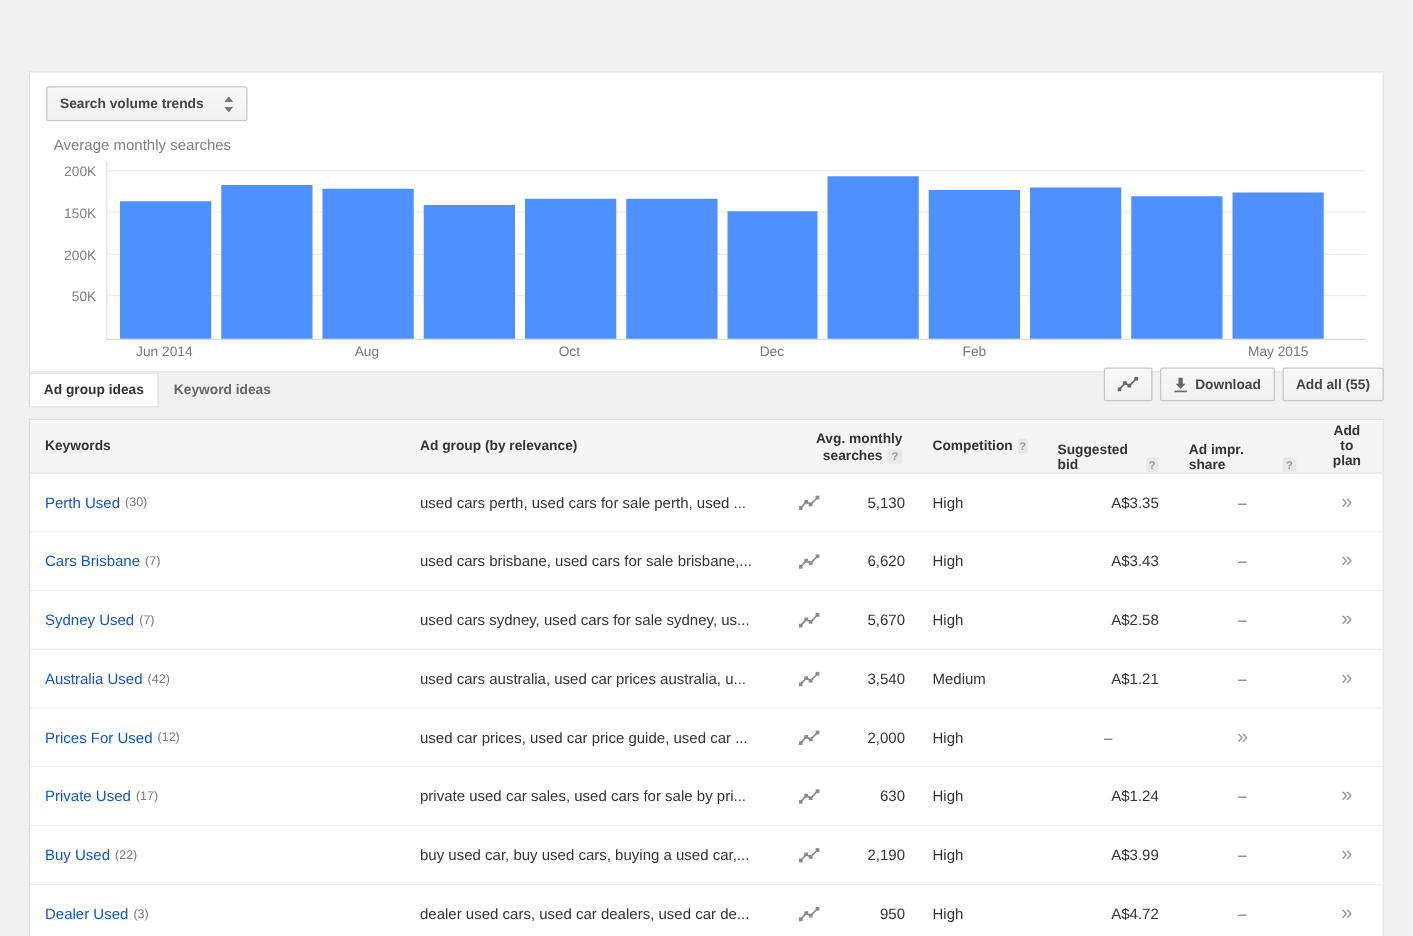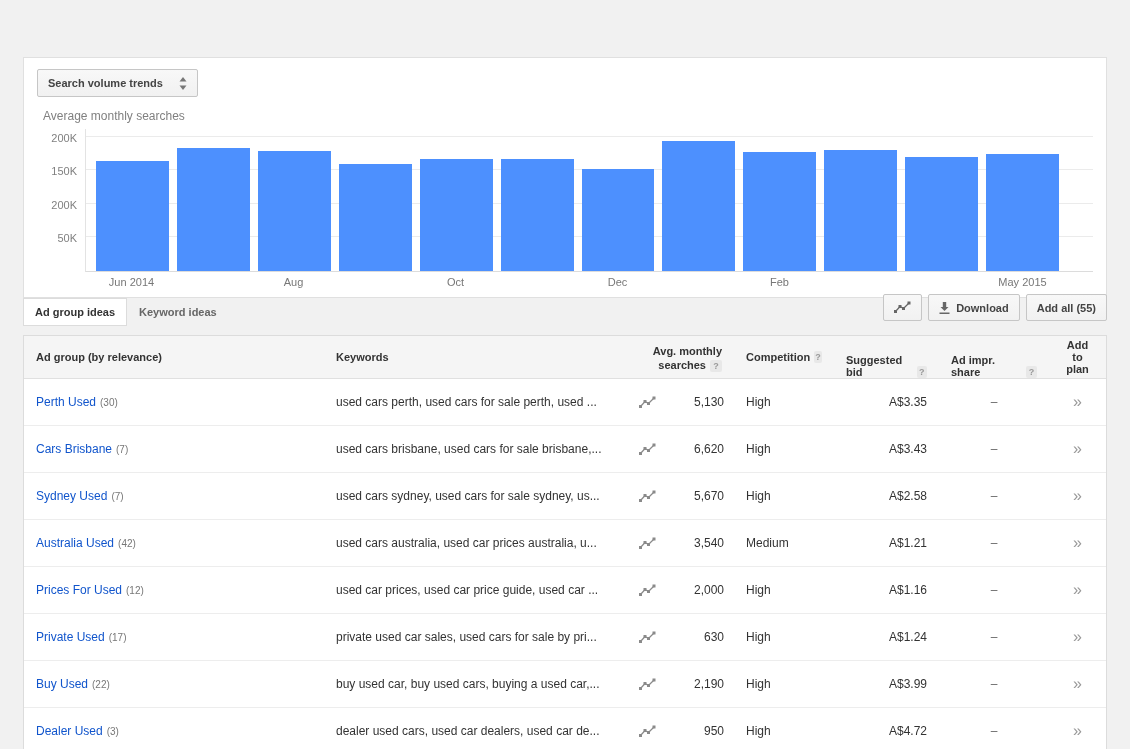--- a/index.html
+++ b/index.html
@@ -218,24 +218,24 @@
       </button>
       <button class="btn">
         <span>Add all (55)</span>
       </button>
     </div>
   </div>
 
   <div class="table-panel">
     <div class="thead grid-row">
       <div class="th">
+        <span>Keywords</span>
+      </div>
+      <div class="th">
         <span>Ad group (by relevance)</span>
-      </div>
-      <div class="th">
-        <span>Keywords</span>
       </div>
       <div class="th th-searches">
         <span>Avg. monthly searches</span><span class="help">?</span>
       </div>
       <div class="th th-competition">
         <span>Competition</span>
           <span class="help">?</span>
       </div>
       <div class="th th-bid">
         <span>Suggested bid</span>
@@ -362,21 +362,20 @@
                 <polyline points="1.5,10.5 6,5.5 9.5,7.5 15,2" fill="none" stroke="#8a8a8a" stroke-width="1.3"></polyline>
                 <rect x="0" y="9" width="3" height="3" fill="#8a8a8a"></rect>
                 <rect x="4.5" y="4" width="3" height="3" fill="#8a8a8a"></rect>
                 <rect x="8" y="6" width="3" height="3" fill="#8a8a8a"></rect>
                 <rect x="13.5" y="0.5" width="3" height="3" fill="#8a8a8a"></rect>
               </svg>
             </span>
             <span class="num">2,000</span>
           </div>
           <div class="td td-competition">High</div>
-          <div class="td td-bid">A$1.16</div>
           <div class="td td-impr">–</div>
           <div class="td td-add">
             <span class="add-btn">»</span>
           </div>
         </div>
         <div class="tr grid-row">
           <div class="td td-adgroup">
             <a class="ad-link">Private Used</a>
             <span class="count">(17)</span>
           </div>

